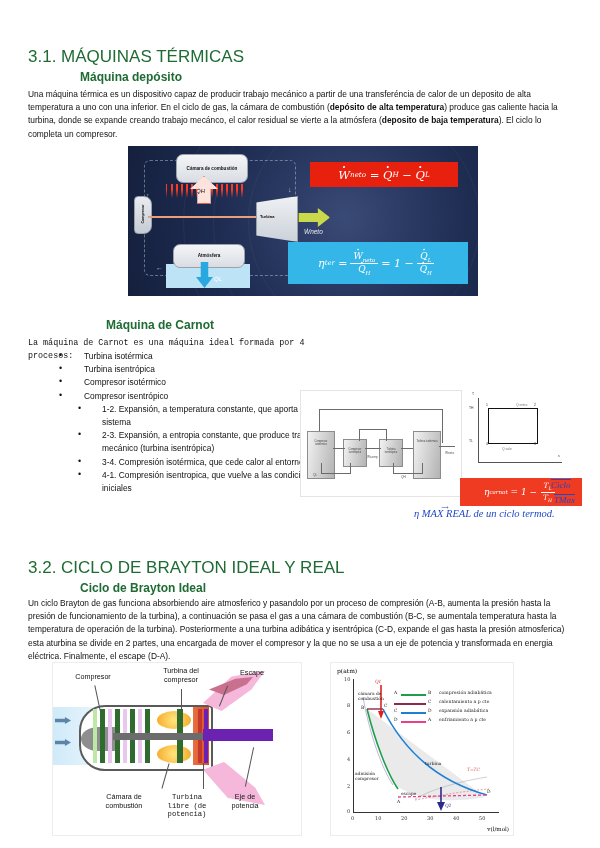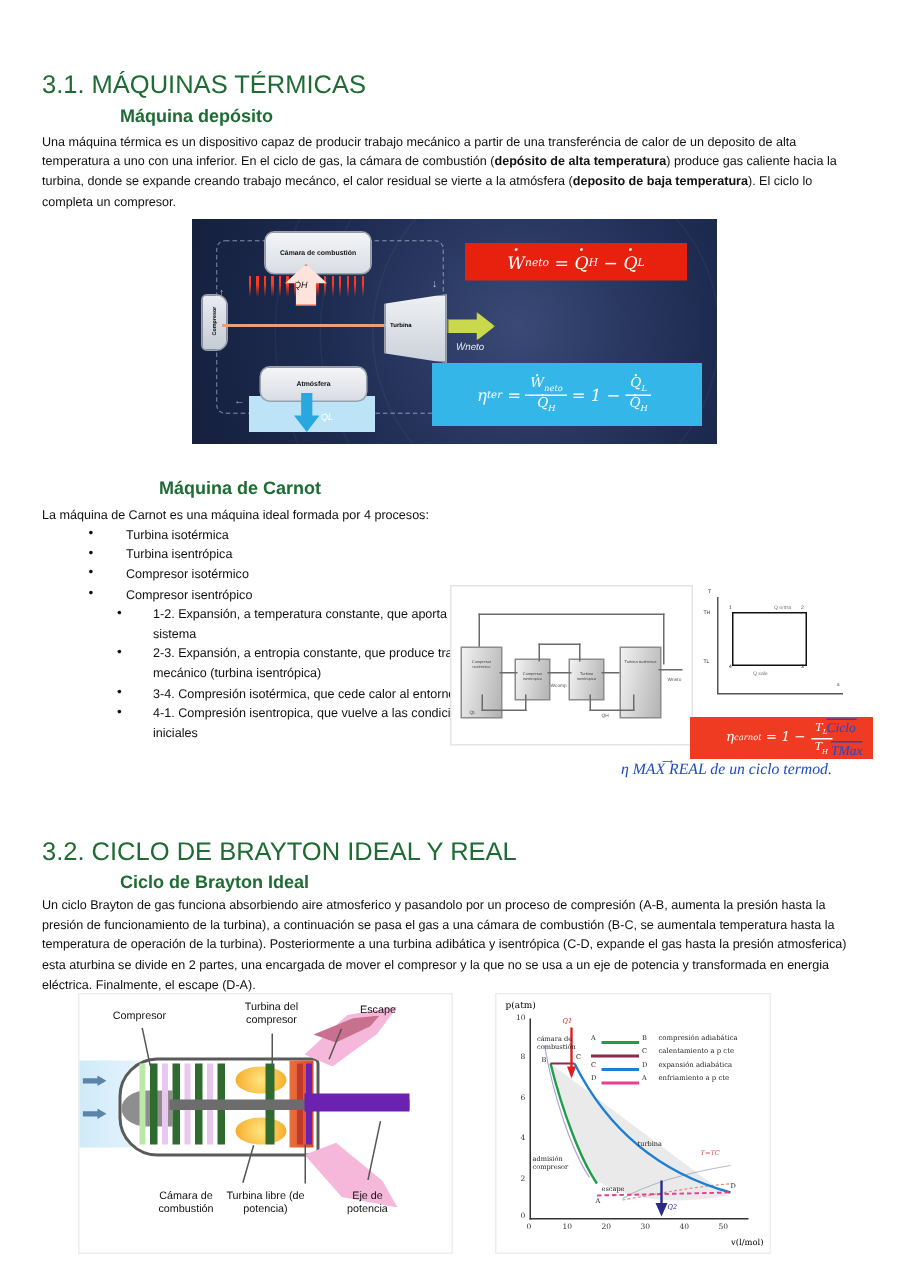--- a/index.html
+++ b/index.html
@@ -169,21 +169,21 @@
       </span>
       = 1 −
       <span class="frac">
         <span class="num"><span class="dot">Q</span><sub>L</sub></span>
         <span class="den"><span class="dot">Q</span><sub>H</sub></span>
       </span>
     </div>
   </div>
 
   <div class="h3" style="left:106px;top:318px;">Máquina de Carnot</div>
-  <div class="para" style="top:337px;width:300px;">La máquina de Carnot es una máquina ideal formada por 4 procesos:</div>
+  <div class="para" style="top:337px;width:300px;font-family:Liberation Mono, monospace;">La máquina de Carnot es una máquina ideal formada por 4 procesos:</div>
 
   <div class="bullets" style="left:28px;top:350px;width:300px;">
     <div class="bul">Turbina isotérmica</div>
     <div class="bul">Turbina isentrópica</div>
     <div class="bul">Compresor isotérmico</div>
     <div class="bul">Compresor isentrópico</div>
     <div class="bul sub">1-2. Expansión, a temperatura constante,  que aporta calor al sistema</div>
     <div class="bul sub">2-3. Expansión, a entropia constante, que produce trabajo mecánico (turbina isentrópica)</div>
     <div class="bul sub">3-4. Compresión isotérmica, que cede calor al entorno</div>
     <div class="bul sub">4-1. Compresión isentropica, que vuelve a las condiciones iniciales</div>
@@ -288,21 +288,21 @@
     <div class="lead" style="left:128px;top:26px;height:22px;"></div>
     <div class="lead" style="left:170px;top:22px;height:22px;transform:rotate(22deg);"></div>
     <div class="lead" style="left:112px;top:100px;height:26px;transform:rotate(16deg);"></div>
     <div class="lead" style="left:150px;top:100px;height:26px;"></div>
     <div class="lead" style="left:196px;top:84px;height:40px;transform:rotate(12deg);"></div>
 
     <div class="lbl4" style="left:10px;top:10px;width:60px;">Compresor</div>
     <div class="lbl4" style="left:100px;top:4px;width:56px;">Turbina del compresor</div>
     <div class="lbl4" style="left:176px;top:6px;width:46px;">Escape</div>
     <div class="lbl4" style="left:42px;top:130px;width:58px;">Cámara de combustión</div>
-    <div class="lbl4" style="left:96px;top:130px;width:56px;">Turbina libre (de potencia)</div>
+    <div class="lbl4" style="left:106px;top:130px;width:56px;font-family:Liberation Mono, monospace;">Turbina libre (de potencia)</div>
     <div class="lbl4" style="left:168px;top:130px;width:48px;">Eje de potencia</div>
   </div>
 
   <div class="fig5">
     <div class="pv-ylab">p(atm)</div>
     <div class="pv-xlab">v(l/mol)</div>
 
     <div class="pv-plot">
 
       <div style="position:absolute;left:0;top:0;width:1px;height:134px;background:#333;"></div>

